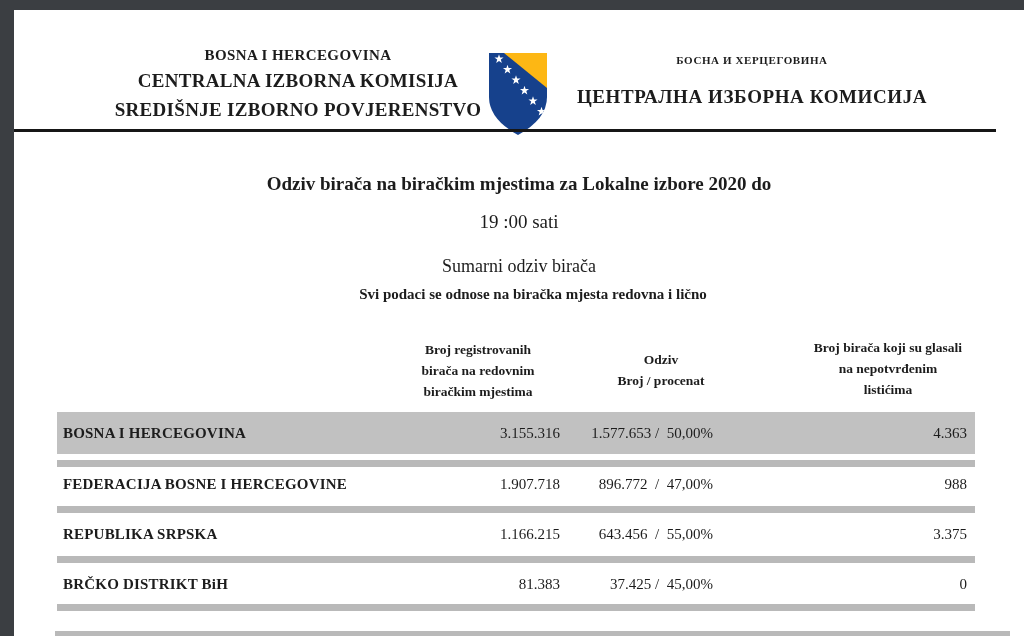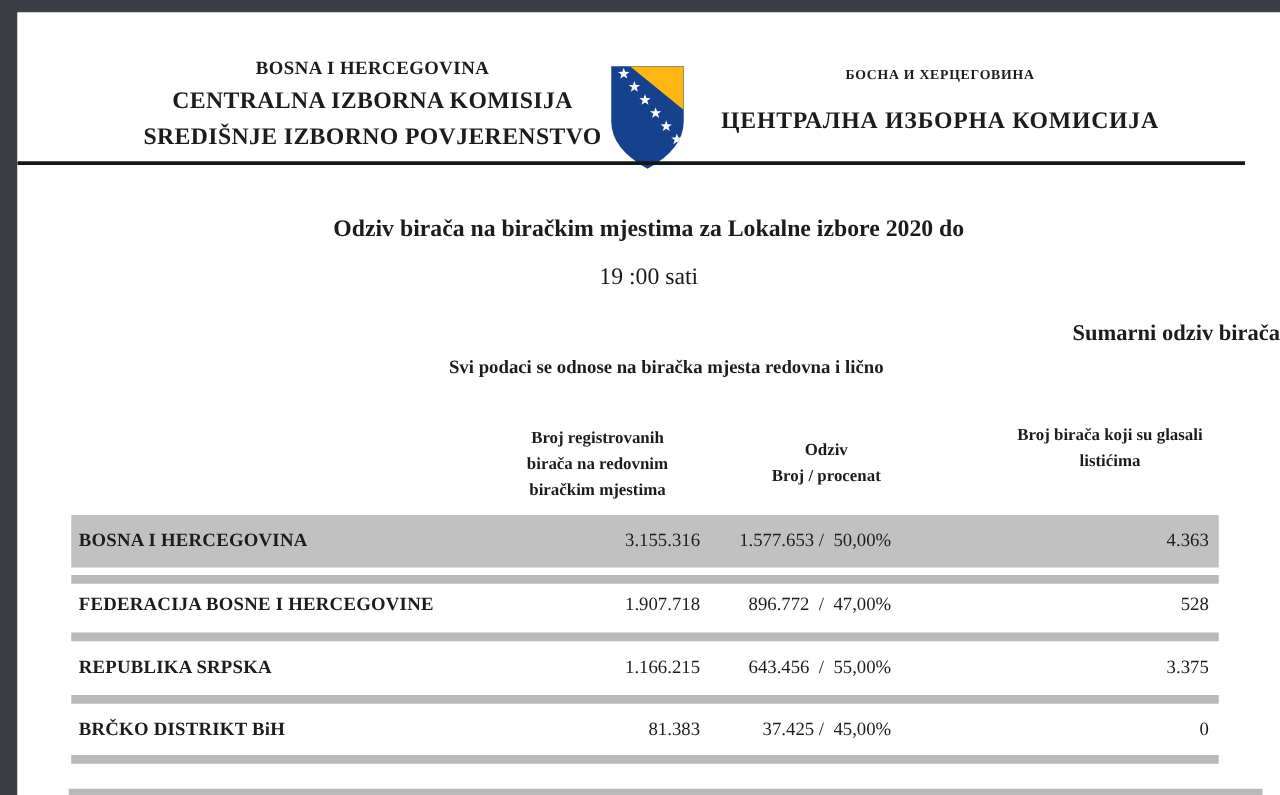--- a/index.html
+++ b/index.html
@@ -30,21 +30,21 @@
 
   .hdr-right { left: 552px; top: 50px; width: 400px; text-align: center; font-weight: bold; }
   .hdr-right .l1 { font-size: 11px; line-height: 20px; letter-spacing: .6px; margin-bottom: 15px; }
   .hdr-right .l2 { font-size: 19px; line-height: 24px; letter-spacing: .6px; }
 
   .hdr-rule { left: 14px; top: 129px; width: 982px; height: 3px; background: #161616; }
 
   
   .doc-title-1 { left: 14px; top: 173px; width: 1010px; text-align: center; font-size: 19px; font-weight: bold; }
   .doc-title-2 { left: 14px; top: 211px; width: 1010px; text-align: center; font-size: 19px; font-weight: normal; }
-  .sum-title   { left: 14px; top: 256px; width: 1010px; text-align: right; font-size: 18px; font-weight: bold; }
+  .sum-title   { left: 14px; top: 256px; width: 1010px; text-align: center; font-size: 18px; font-weight: normal; }
   .sum-sub     { left: 14px; top: 286px; width: 1010px; text-align: center; font-size: 15px; font-weight: bold; padding-left: 28px; }
 
   
   .colhead { text-align: center; font-size: 13.5px; font-weight: bold; line-height: 21px; }
   .colhead-reg    { left: 375px; top: 339px; width: 206px; }
   .colhead-turn   { left: 576px; top: 349px; width: 170px; }
   .colhead-unconf { left: 786px; top: 337px; width: 204px; }
 
   
   .trow { left: 57px; width: 918px; height: 42px; font-size: 15px; }
@@ -108,36 +108,37 @@
   <div>Broj registrovanih</div>
   <div>birača na redovnim</div>
   <div>biračkim mjestima</div>
 </div>
 <div class="abs colhead colhead-turn">
   <div>Odziv</div>
   <div>Broj / procenat</div>
 </div>
 <div class="abs colhead colhead-unconf">
   <div>Broj birača koji su glasali</div>
+  <div>na nepotvrđenim</div>
   <div>listićima</div>
 </div>
 
 <div class="abs trow band" style="top:412px">
   <span class="cell c-label">BOSNA I HERCEGOVINA</span>
   <span class="cell c-reg">3.155.316</span>
   <span class="cell c-turn">1.577.653 /  50,00%</span>
   <span class="cell c-unconf">4.363</span>
 </div>
 <div class="abs sep" style="top:460px"></div>
 
 <div class="abs trow" style="top:463px">
   <span class="cell c-label">FEDERACIJA BOSNE I HERCEGOVINE</span>
   <span class="cell c-reg">1.907.718</span>
   <span class="cell c-turn">896.772  /  47,00%</span>
-  <span class="cell c-unconf">528</span>
+  <span class="cell c-unconf">988</span>
 </div>
 <div class="abs sep" style="top:506px"></div>
 
 <div class="abs trow" style="top:513px">
   <span class="cell c-label">REPUBLIKA SRPSKA</span>
   <span class="cell c-reg">1.166.215</span>
   <span class="cell c-turn">643.456  /  55,00%</span>
   <span class="cell c-unconf">3.375</span>
 </div>
 <div class="abs sep" style="top:556px"></div>

